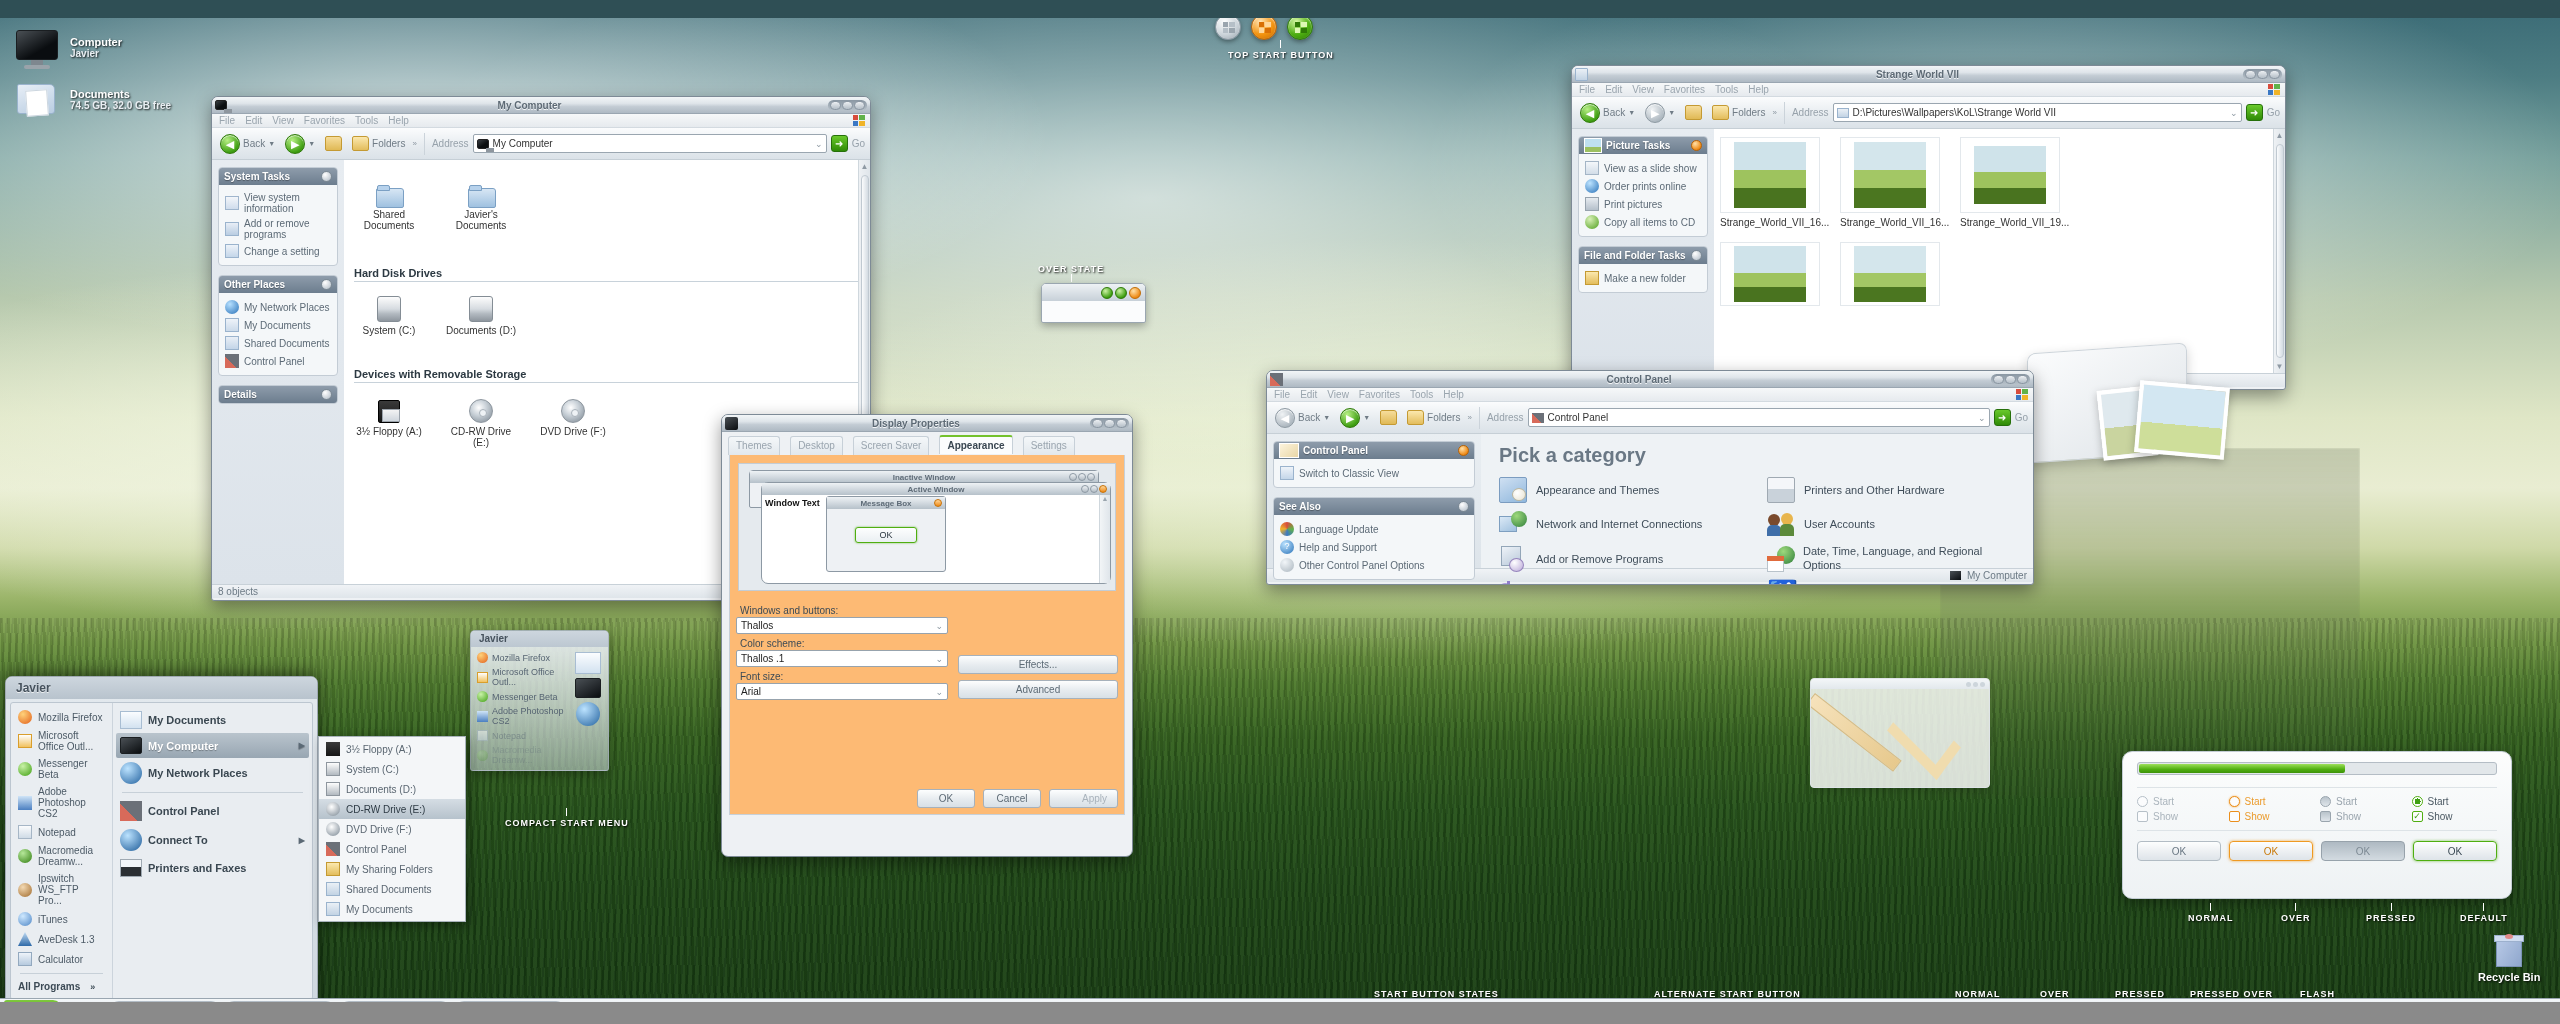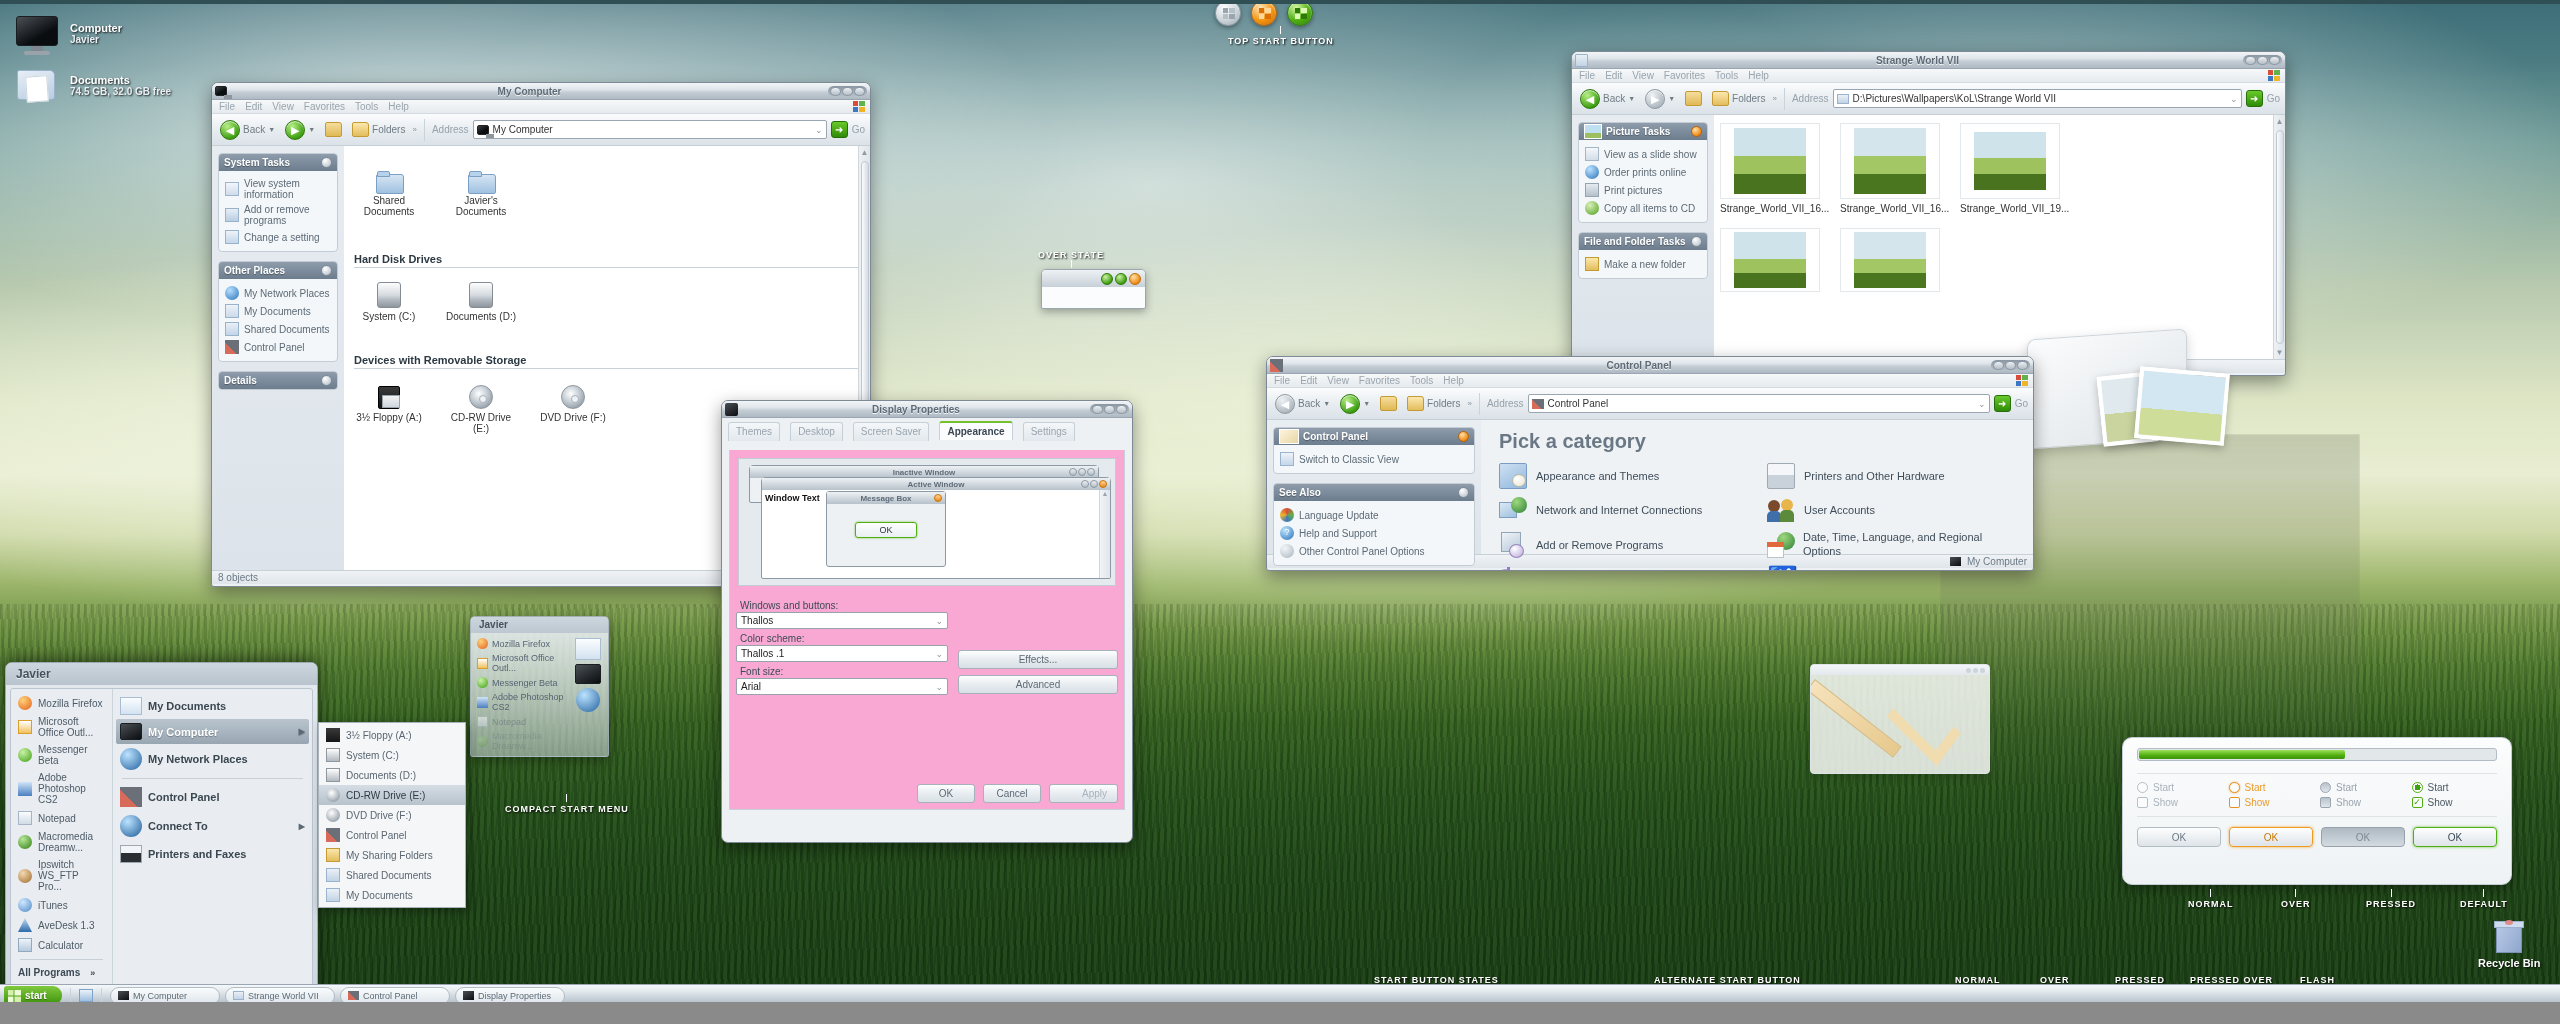--- a/index.html
+++ b/index.html
@@ -6,21 +6,21 @@
   html,body { width:2560px; height:1024px; overflow:hidden; }
   body {
     font-family: "Liberation Sans", sans-serif;
     font-size: 11px;
     background:#2f4f55;
     position:relative;
   }
 
   
   #desktop {
-    position:absolute; left:0; top:4px; width:2560px; height:1002px;
+    position:absolute; left:0; top:18px; width:2560px; height:1002px;
     overflow:hidden;
     background:
       radial-gradient(ellipse 900px 300px at 420px 120px, rgba(255,255,255,.75), rgba(255,255,255,0) 70%),
       radial-gradient(ellipse 1100px 380px at 1150px 180px, rgba(255,255,255,.62), rgba(255,255,255,0) 70%),
       radial-gradient(ellipse 800px 300px at 2000px 150px, rgba(255,255,255,.55), rgba(255,255,255,0) 72%),
       radial-gradient(ellipse 700px 260px at 300px 430px, rgba(240,245,225,.8), rgba(240,245,225,0) 70%),
       radial-gradient(ellipse 900px 300px at 1400px 430px, rgba(235,243,215,.7), rgba(235,243,215,0) 70%),
       linear-gradient(to bottom,
          #3e6e78 0px, #4d7d83 60px, #76a09c 140px,
          #b7c9ae 280px, #dfe6c6 400px, #e9edd2 470px,
@@ -924,35 +924,35 @@
     </div>
 
     <div class="dp-tabs">
       <span class="dp-tab">Themes</span>
       <span class="dp-tab">Desktop</span>
       <span class="dp-tab">Screen Saver</span>
       <span class="dp-tab active">Appearance</span>
       <span class="dp-tab">Settings</span>
     </div>
 
-    <div style="margin:9px 7px;border:1px solid #c7d0d8;border-top:none;background:#f9a8d4;padding:6px;height:360px;position:relative;">
+    <div style="margin:0 7px;border:1px solid #c7d0d8;border-top:none;background:#fdba74;padding:6px;height:360px;position:relative;">
       <div class="dp-preview" style="margin:2px;height:128px;position:relative;">
 
         <div class="mini-win" style="position:absolute;left:10px;top:6px;right:16px;height:38px;">
           <div class="mini-tb">
             <span>Inactive Window</span>
             <span class="mini-dots">
               <span class="mini-dot"></span>
               <span class="mini-dot"></span>
               <span class="mini-dot"></span>
             </span>
           </div>
         </div>
 
-        <div class="mini-win" style="position:absolute;left:22px;top:18px;right:4px;bottom:6px;background:#fff;">
+        <div class="mini-win" style="position:absolute;left:22px;top:18px;right:4px;bottom:6px;background:#fff;border-radius:7px;">
           <div class="mini-tb">
             <span>Active Window</span>
             <span class="mini-dots">
               <span class="mini-dot"></span>
               <span class="mini-dot"></span>
               <span class="mini-dot or"></span>
             </span>
           </div>
           <div style="position:relative;height:calc(100% - 12px);">
             <div style="position:absolute;left:3px;top:3px;font-size:9px;font-weight:bold;color:#111;">Window Text</div>

